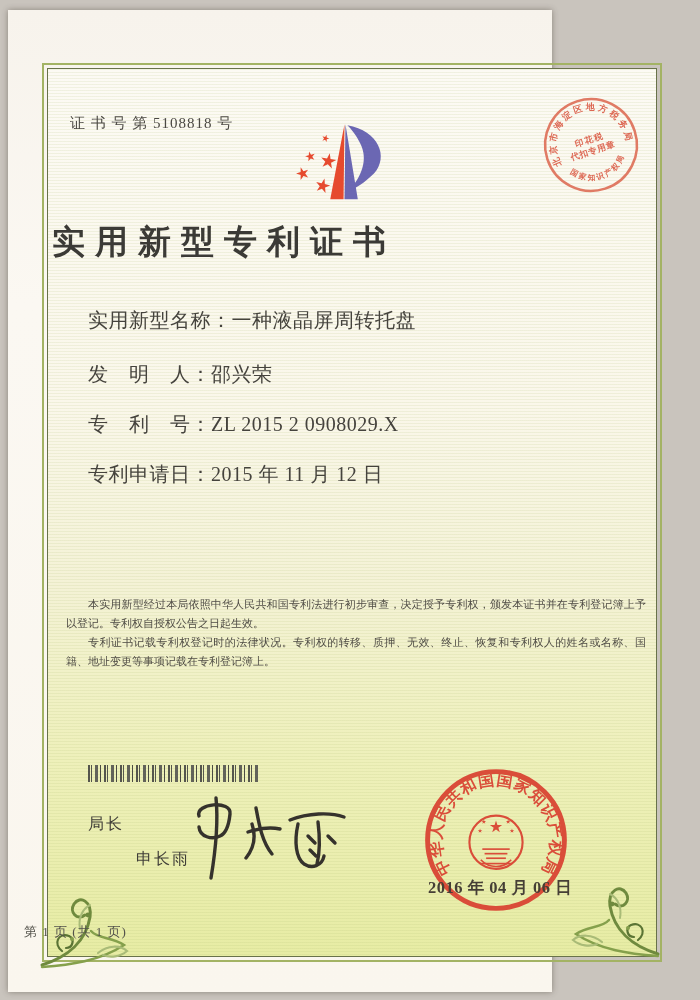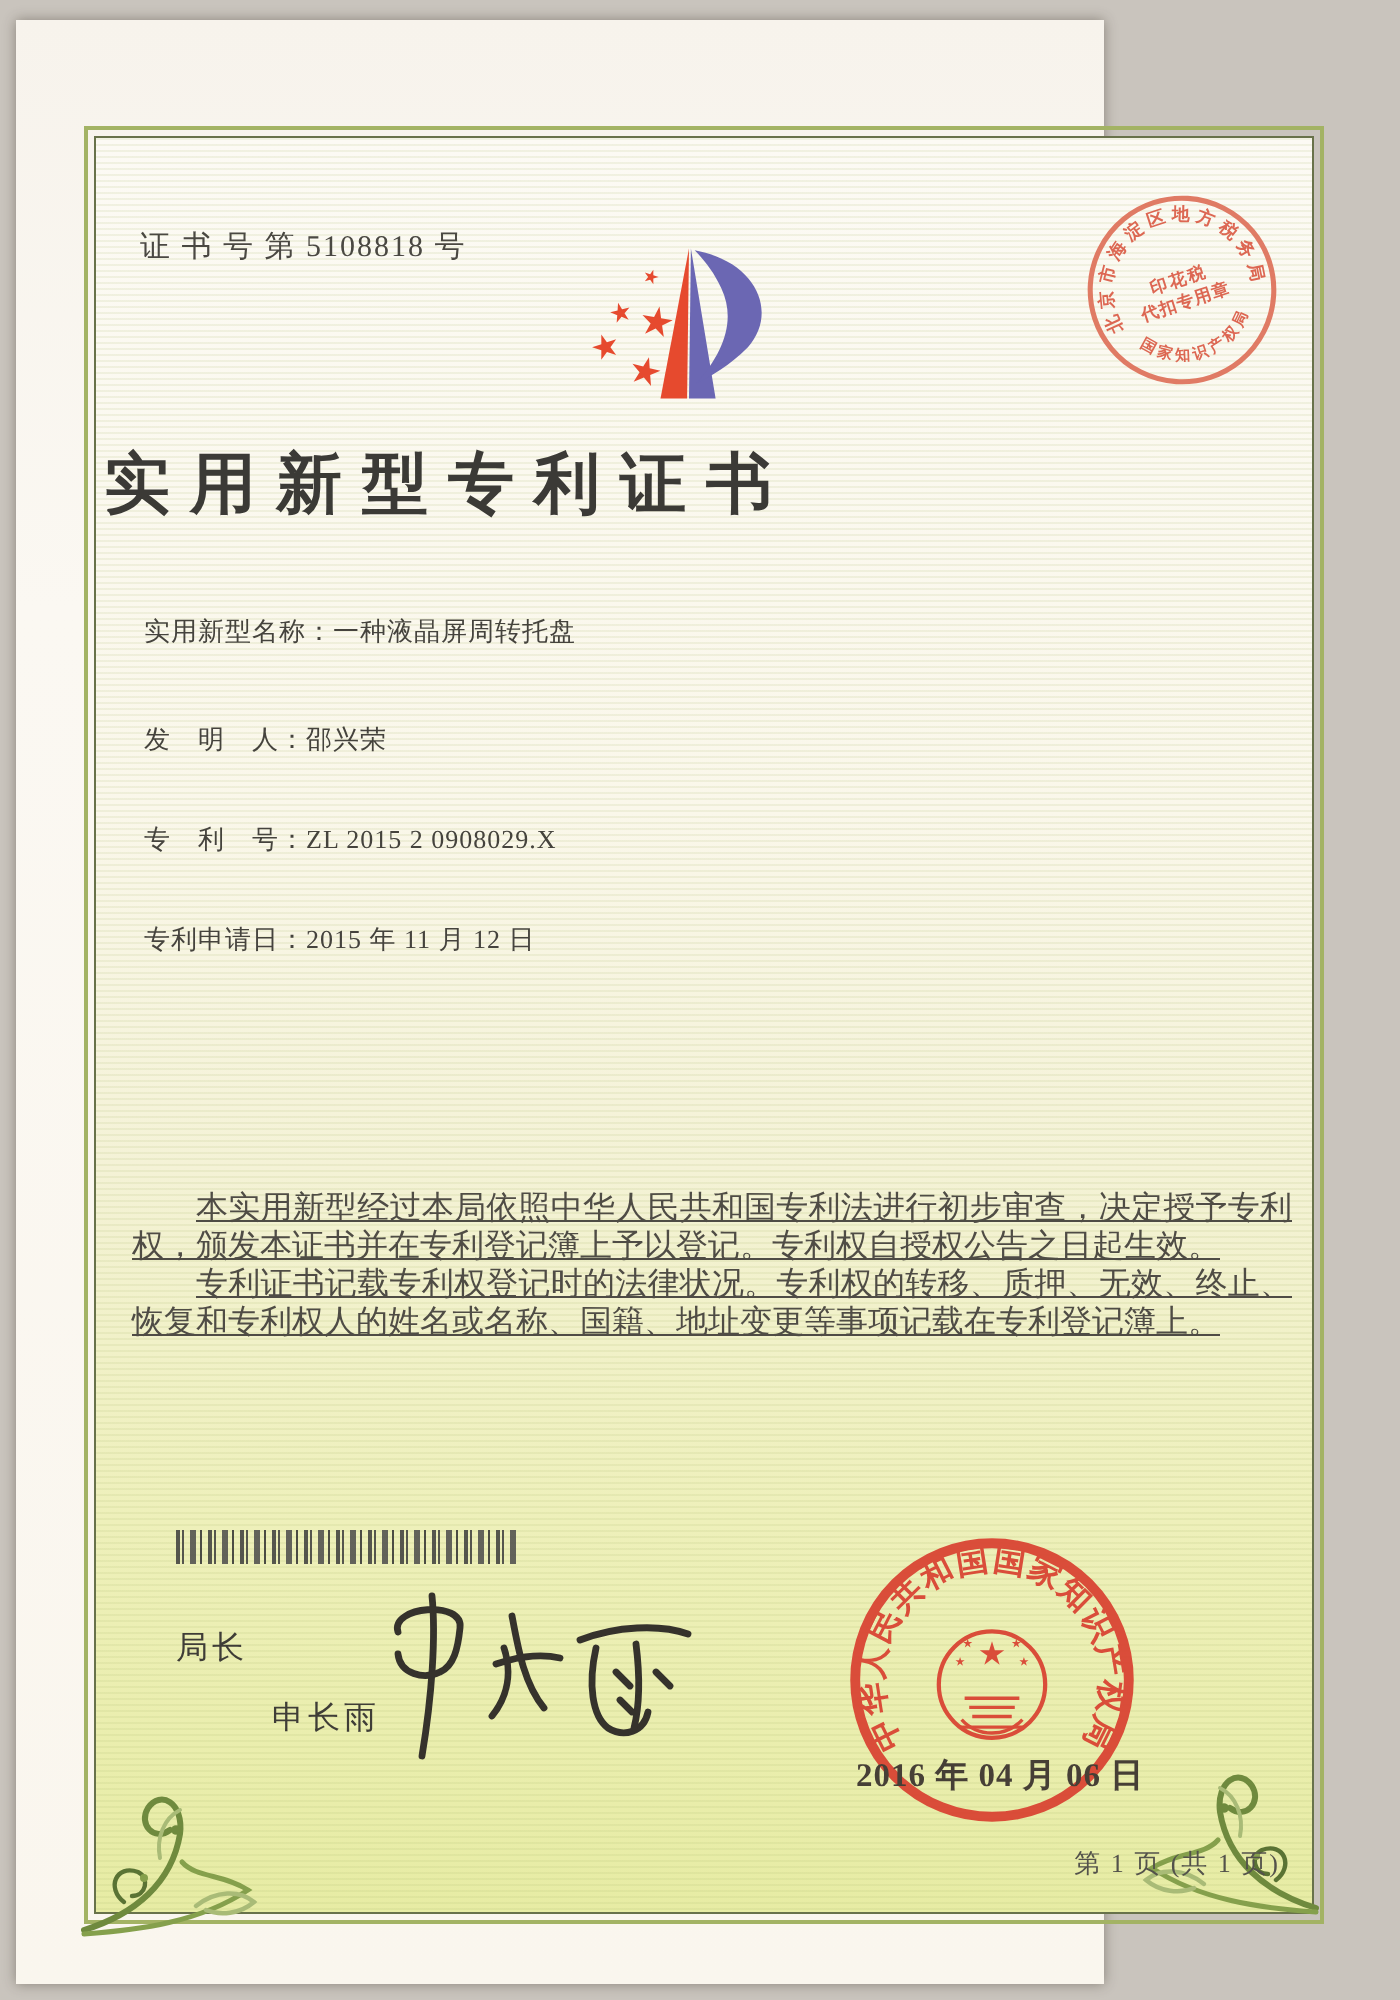--- a/index.html
+++ b/index.html
@@ -31,46 +31,46 @@
   .logo{position:absolute;left:270px;top:106px;width:152px;height:100px;}
   .tax-stamp{
     position:absolute;left:532px;top:84px;width:102px;height:102px;
     transform:rotate(-18deg);opacity:.88;
   }
   .title{
     position:absolute;left:34px;top:210px;width:616px;text-align:left;
     font-size:33px;font-weight:bold;color:#3b3a36;letter-spacing:10px;text-indent:10px;
   }
   .field{
-    position:absolute;left:64px;font-size:13px;color:#45433d;letter-spacing:.5px;
+    position:absolute;left:80px;font-size:20px;color:#45433d;letter-spacing:.5px;
     white-space:nowrap;
   }
   .paras{
     position:absolute;left:58px;top:585px;width:580px;
-    font-size:16px;line-height:19px;color:#4f4c45;text-align:justify;text-decoration:underline;
+    font-size:11px;line-height:19px;color:#4f4c45;text-align:justify;
   }
   .paras p{margin:0;text-indent:2em;}
   .barcode{
     position:absolute;left:80px;top:755px;width:172px;height:17px;opacity:.85;
     background:repeating-linear-gradient(90deg,
       #3b3b3b 0 2px,transparent 2px 3px,
       #3b3b3b 3px 4px,transparent 4px 7px,
       #4a4a4a 7px 10px,transparent 10px 12px,
       #2f2f2f 12px 13px,transparent 13px 16px);
   }
   .signer-title{position:absolute;left:80px;top:804px;font-size:16px;color:#3f3d37;letter-spacing:2px;}
   .signer-name{position:absolute;left:80px;top:839px;font-size:16px;color:#3f3d37;letter-spacing:2px;margin-left:48px;}
   .signature{position:absolute;left:178px;top:780px;width:180px;height:98px;}
   .seal{position:absolute;left:412px;top:754px;width:152px;height:152px;opacity:.92;}
   .seal-date{
     position:absolute;left:420px;top:867px;font-size:16.5px;font-weight:bold;
     color:#463f36;letter-spacing:.5px;z-index:5;white-space:nowrap;
   }
   .footer{
-    position:absolute;left:16px;top:913px;width:616px;text-align:right;
+    position:absolute;left:16px;top:913px;width:616px;text-align:left;
     font-size:13px;color:#53524b;letter-spacing:1px;
   }
   .corner-orn{position:absolute;width:112px;height:120px;}
   .corner-orn.left{left:20px;top:843px;}
   .corner-orn.right{left:552px;top:832px;transform:scaleX(-1);}
   svg text{font-family:"Liberation Serif","DejaVu Serif",serif;}
 </style>
 </head>
 <body>
 

